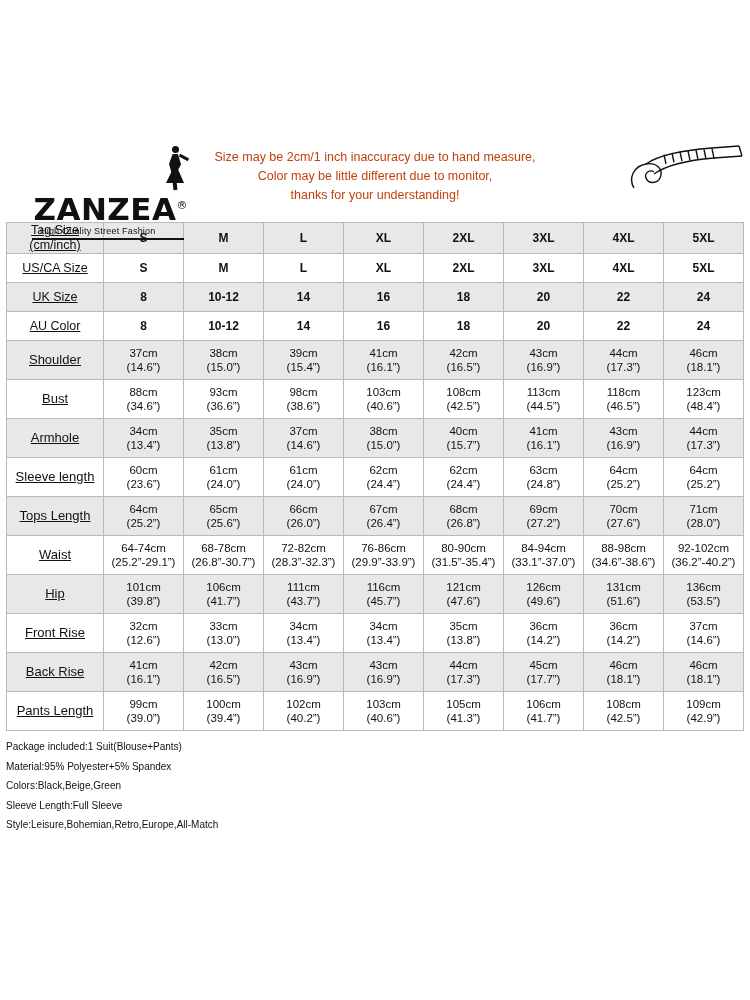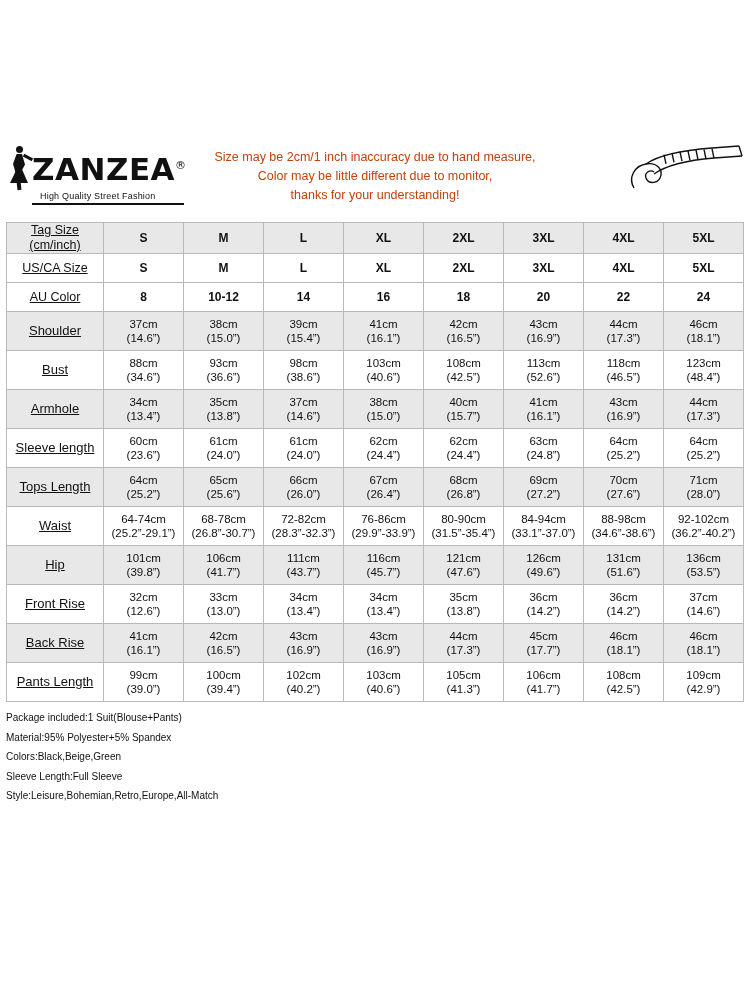--- a/index.html
+++ b/index.html
@@ -30,21 +30,22 @@
   }
   .brand {
     position: absolute;
     left: 8px;
     top: 6px;
     width: 180px;
     height: 66px;
   }
   .brand-row {
     display: flex;
-    align-items: center;
+    align-items: flex-end;
+    flex-direction: column;
   }
   .brand-figure {
     width: 22px;
     height: 44px;
     position: relative;
     margin-right: 2px;
   }
   
   .fig-head {
     position: absolute;
@@ -249,20 +250,33 @@
         <td class="one-line">S</td>
         <td class="one-line">M</td>
         <td class="one-line">L</td>
         <td class="one-line">XL</td>
         <td class="one-line">2XL</td>
         <td class="one-line">3XL</td>
         <td class="one-line">4XL</td>
         <td class="one-line">5XL</td>
       </tr>
 
+      <tr class="shaded">
+        <td class="label">
+          <span class="lbl-small">UK Size</span>
+        </td>
+        <td class="one-line">8</td>
+        <td class="one-line">10-12</td>
+        <td class="one-line">14</td>
+        <td class="one-line">16</td>
+        <td class="one-line">18</td>
+        <td class="one-line">20</td>
+        <td class="one-line">22</td>
+        <td class="one-line">24</td>
+      </tr>
 
       <tr class="plain">
         <td class="label">
           <span class="lbl-small">AU Color</span>
         </td>
         <td class="one-line">8</td>
         <td class="one-line">10-12</td>
         <td class="one-line">14</td>
         <td class="one-line">16</td>
         <td class="one-line">18</td>
@@ -324,21 +338,21 @@
         <td class="two-line">
             <span class="cm">103cm</span>
             <span class="inch">(40.6”)</span>
           </td>
         <td class="two-line">
             <span class="cm">108cm</span>
             <span class="inch">(42.5”)</span>
           </td>
         <td class="two-line">
             <span class="cm">113cm</span>
-            <span class="inch">(52.6”)</span>
+            <span class="inch">(44.5”)</span>
           </td>
         <td class="two-line">
             <span class="cm">118cm</span>
             <span class="inch">(46.5”)</span>
           </td>
         <td class="two-line">
             <span class="cm">123cm</span>
             <span class="inch">(48.4”)</span>
           </td>
       </tr>

